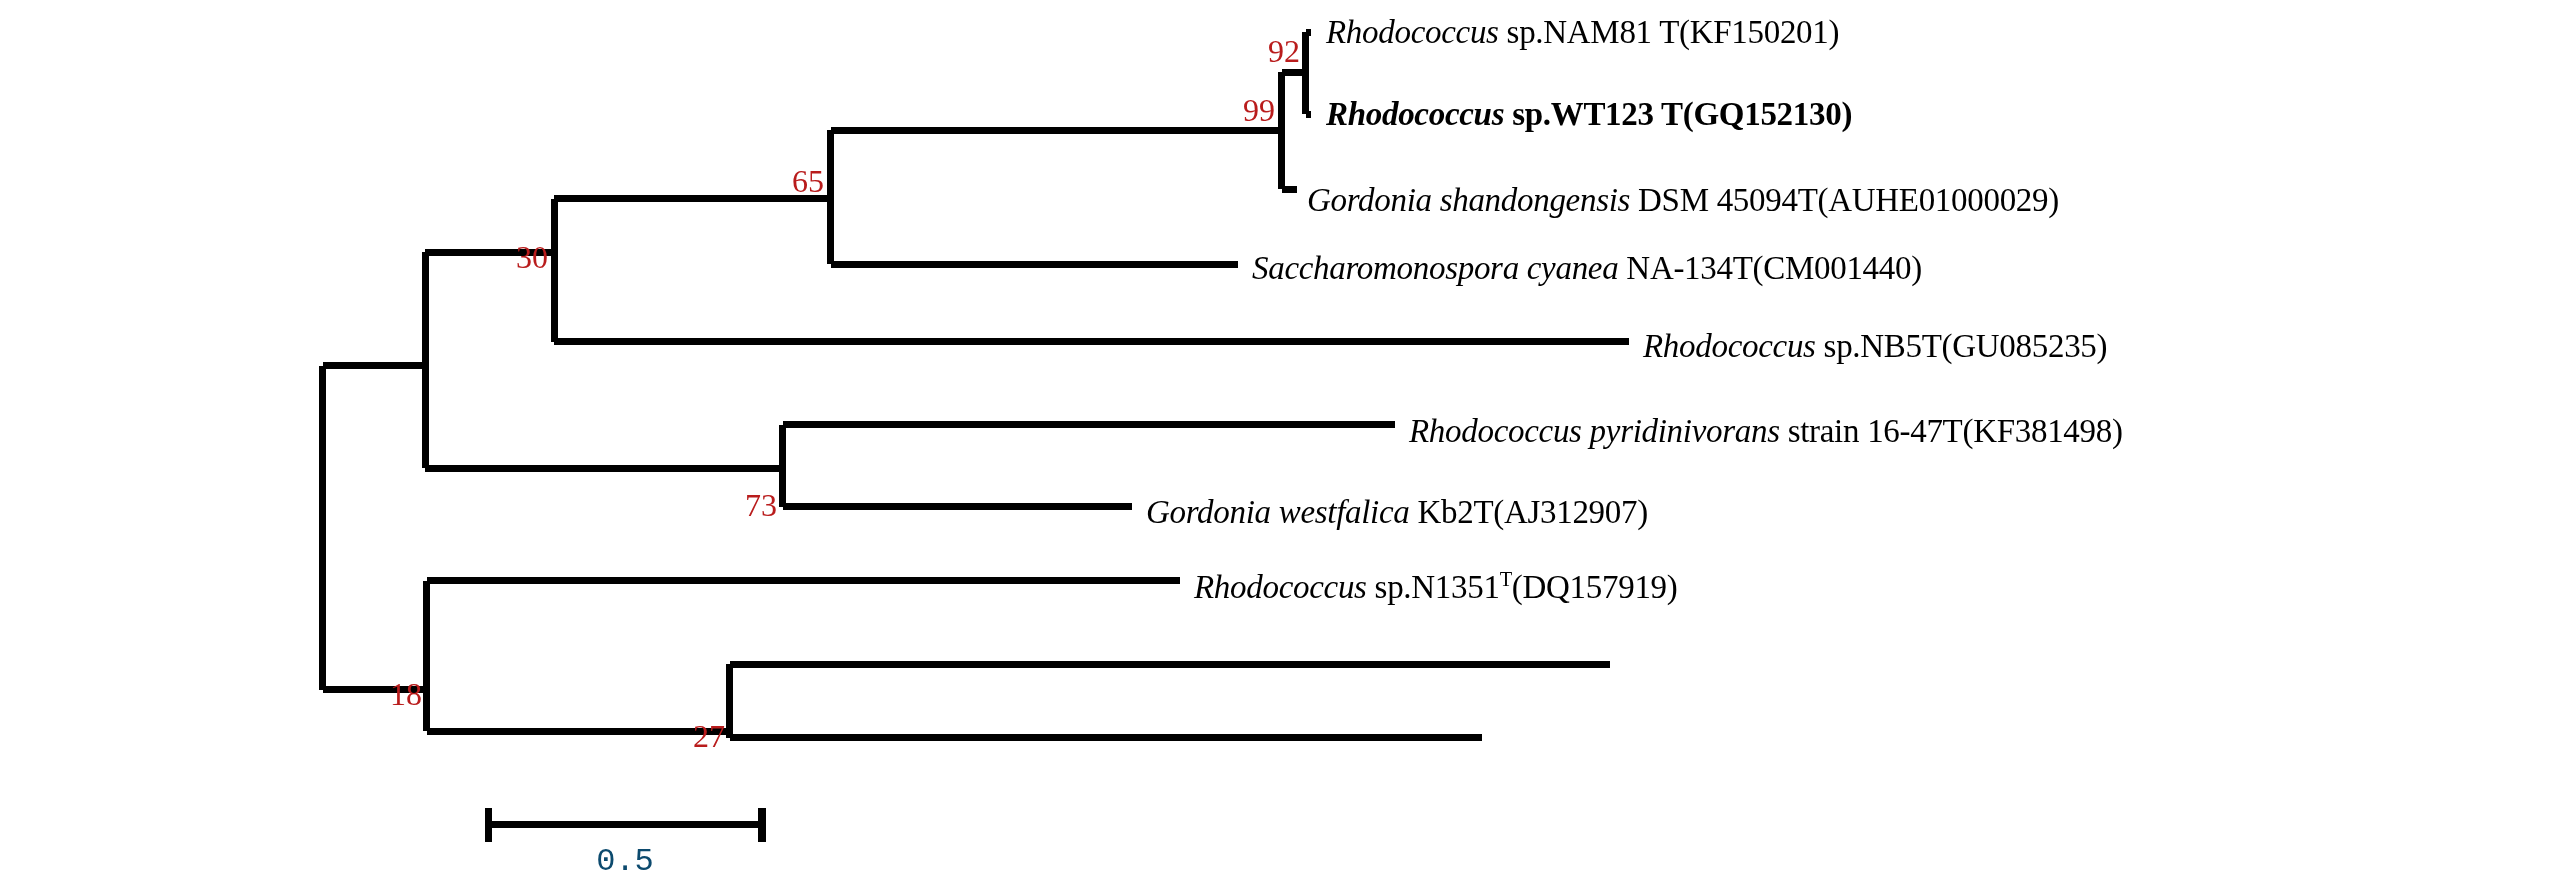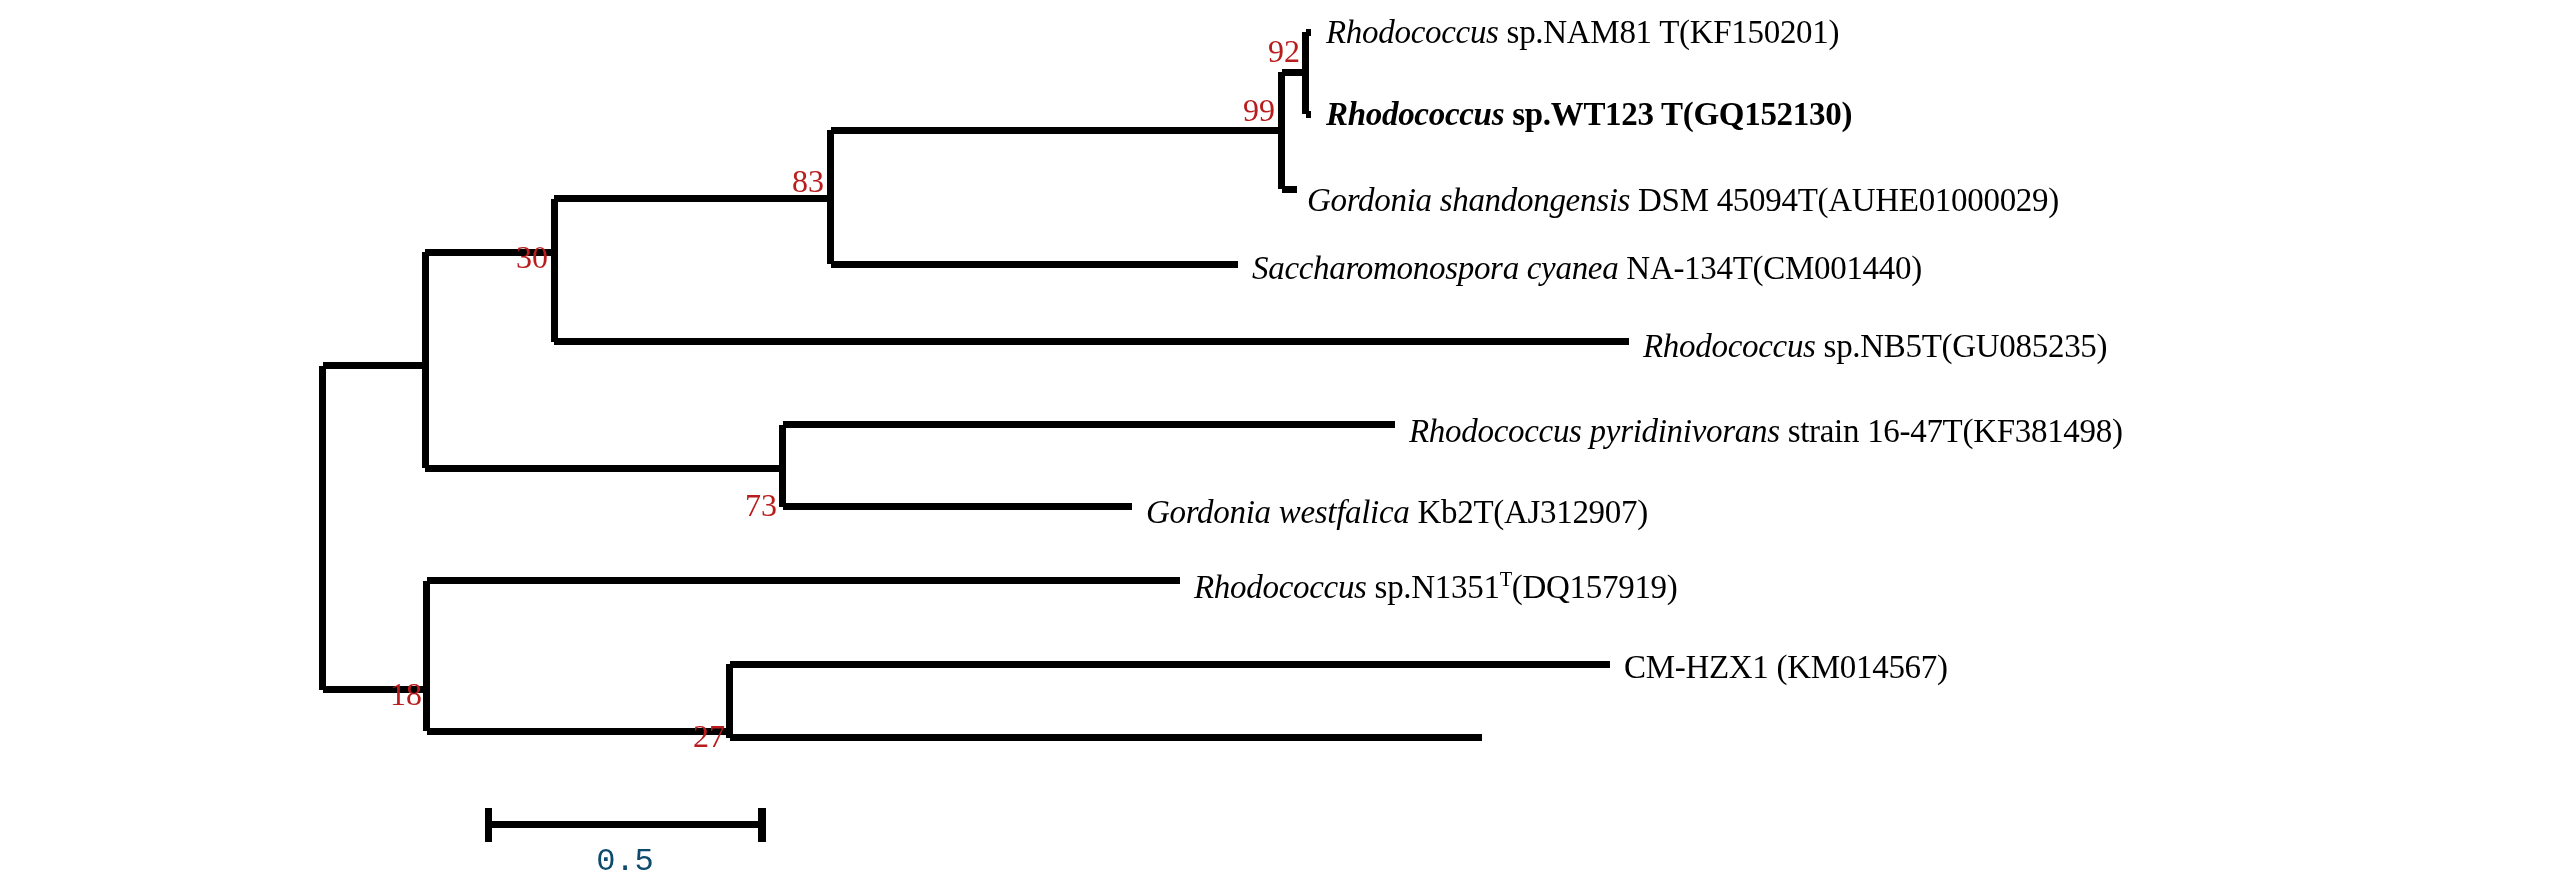--- a/index.html
+++ b/index.html
@@ -137,30 +137,27 @@
   </div>
 
   <div class="taxon-label" style="left:1146px; top:512px;text-align:center;">
     <span class="gen">Gordonia westfalica</span><span class="rom"> Kb2T(AJ312907)</span>
   </div>
 
   <div class="taxon-label" style="left:1194px; top:587px;">
     <span class="gen">Rhodococcus</span><span class="rom"> sp.N1351</span><sup>T</sup><span class="rom">(DQ157919)</span>
   </div>
 
-  <div class="taxon-label" style="left:1624px; top:667px;">
-    <span class="rom">CM-HZX1 (KM014567)</span>
-  </div>
 
 
   <div class="boot-label" style="left:1300px; top:51px;">92</div>
 
   <div class="boot-label" style="left:1275px; top:110px;">99</div>
 
-  <div class="boot-label" style="left:824px; top:181px;">83</div>
+  <div class="boot-label" style="left:824px; top:181px;">65</div>
 
   <div class="boot-label" style="left:548px; top:257px;">30</div>
 
   <div class="boot-label" style="left:777px; top:505px;">73</div>
 
   <div class="boot-label" style="left:422px; top:694px;">18</div>
 
   <div class="boot-label" style="left:725px; top:736px;">27</div>
 
   <div class="scale-label" style="left:625px; top:843px;">0.5</div>

